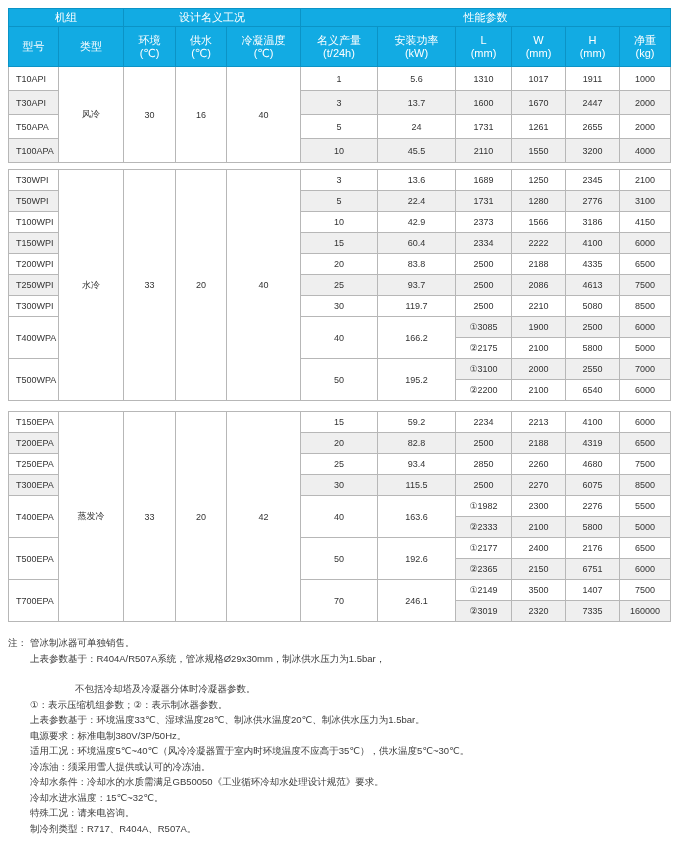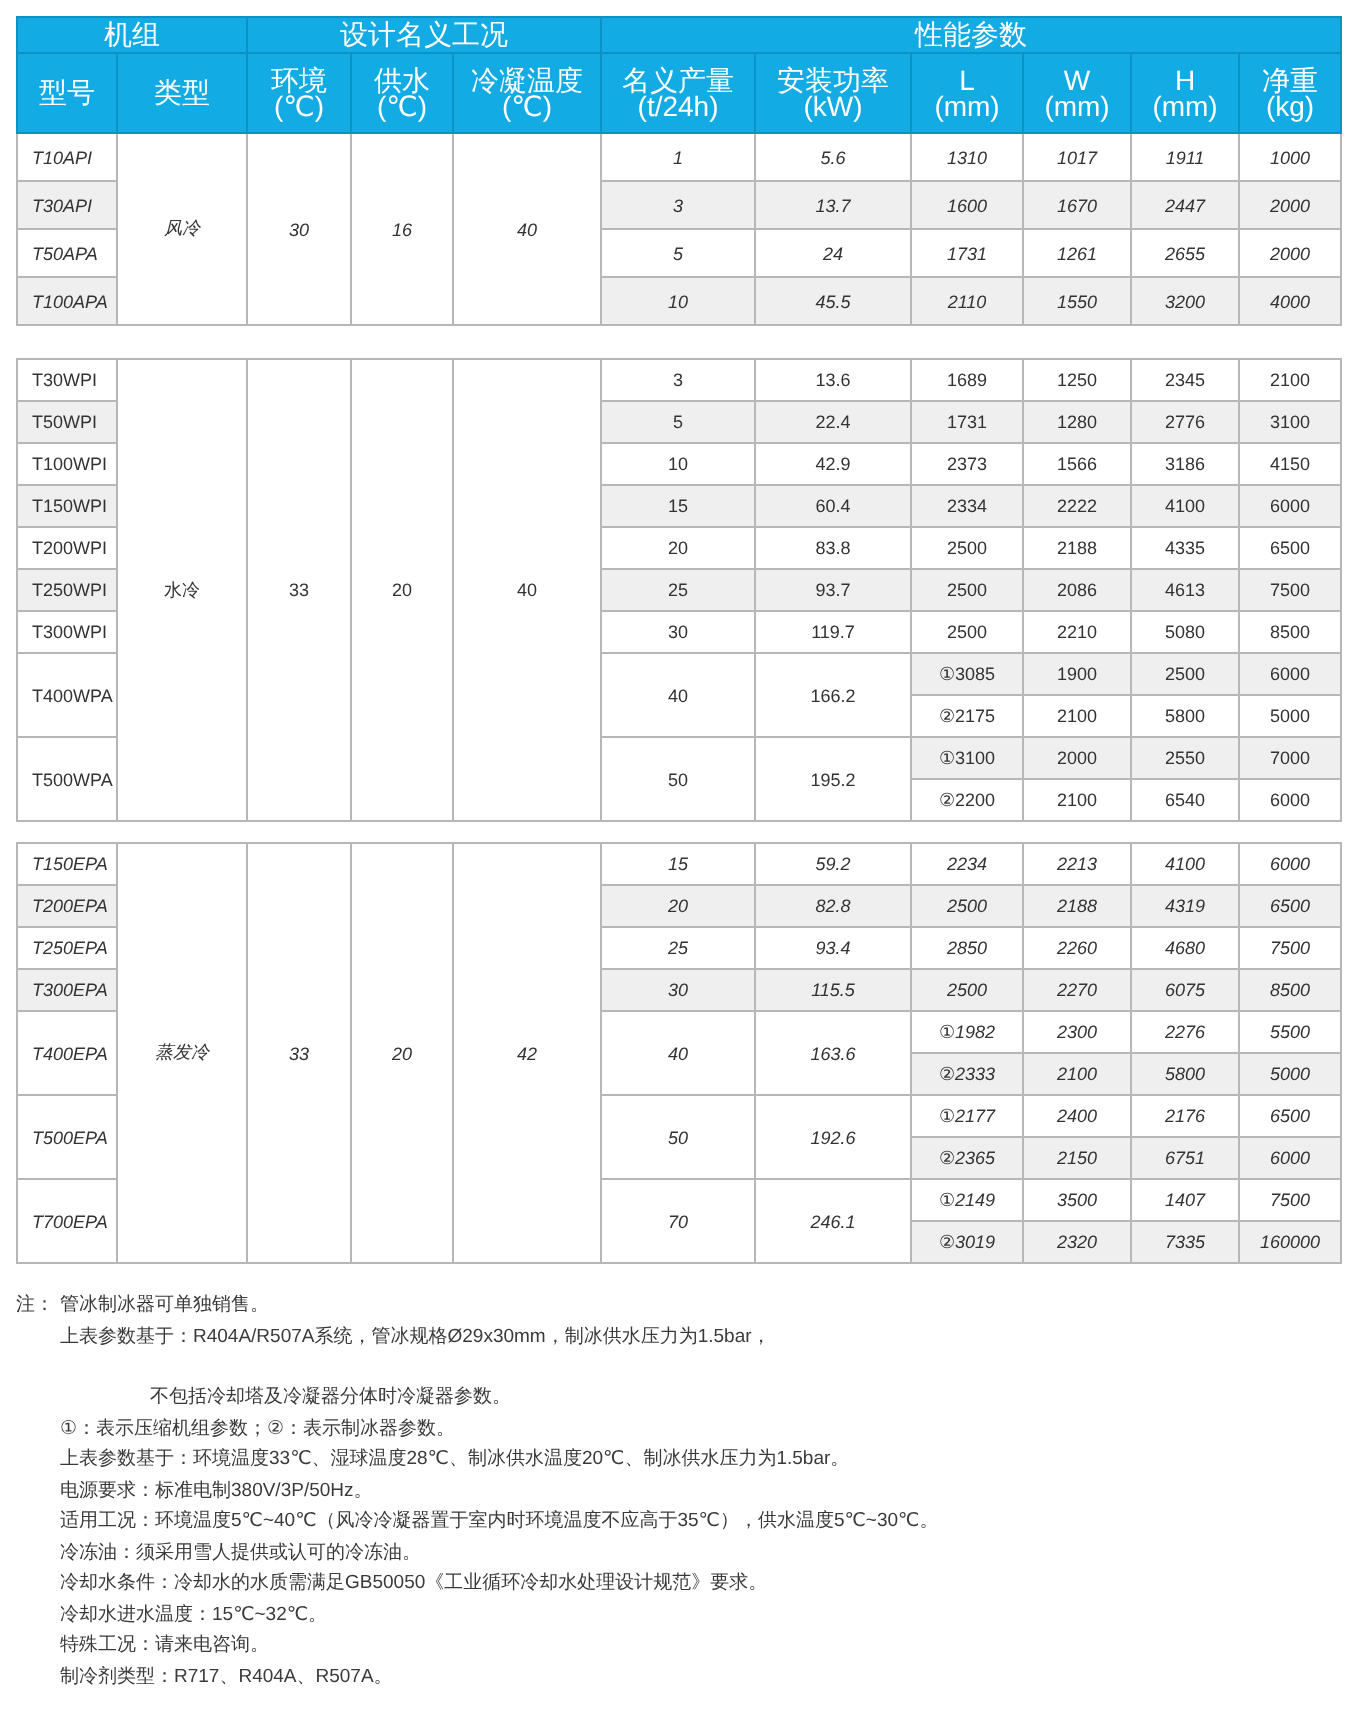--- a/index.html
+++ b/index.html
@@ -26,48 +26,48 @@
   table.spec col.c6 { width: 78px; }
   table.spec col.c7 { width: 56px; }
   table.spec col.c8 { width: 54px; }
   table.spec col.c9 { width: 54px; }
   table.spec col.c10 { width: 51px; }
 
   table.spec th {
     background: #12ABE3;
     color: #ffffff;
     font-weight: normal;
-    font-size: 14px;
+    font-size: 11px;
     line-height: 13px;
     text-align: center;
     vertical-align: middle;
     border: 1px solid #0b93c6;
     margin-left: 16px;
   }
   table.spec tr.h1 th { height: 18px; }
   table.spec tr.h2 th { height: 40px; }
 
   table.spec td {
     border: 1px solid #b7b7b7;
     font-size: 9px;
     text-align: center;
     vertical-align: middle;
     background: #ffffff;
     overflow: hidden;
     white-space: nowrap;
   }
   table.spec td.model { text-align: left; padding-left: 7px; }
-  table.block0 tbody tr { height: 24px; font-style: italic; }
+  table.block0 tbody tr { height: 24px; }
   table.block1 tbody tr, table.block2 tbody tr { height: 21px; }
   table.spec tbody tr.alt td { background: #efefef; }
   table.spec tbody tr td.span-cell,
   table.spec tbody tr.alt td.span-cell { background: #ffffff; }
 
-  table.block1 { margin-top: 16px; }
-  table.block2 { margin-top: 10px; font-style: italic; }
+  table.block1 { margin-top: 6px; }
+  table.block2 { margin-top: 10px; }
 
   .notes {
     position: relative;
     margin-top: 13px;
     font-size: 9.5px;
     line-height: 15.5px;
     color: #3a3a3a;
   }
   .notes-label { position: absolute; left: 0; top: 0; }
   .note-line { padding-left: 22px; }

